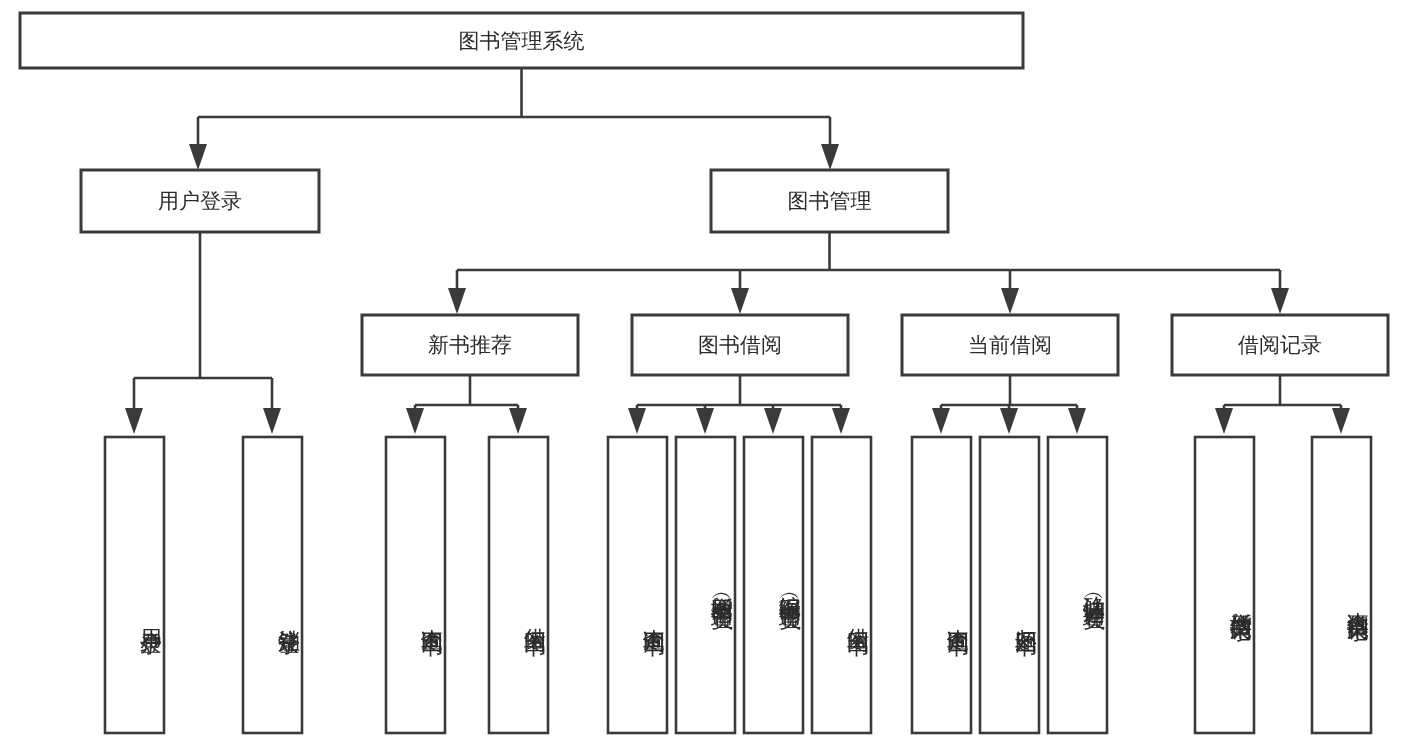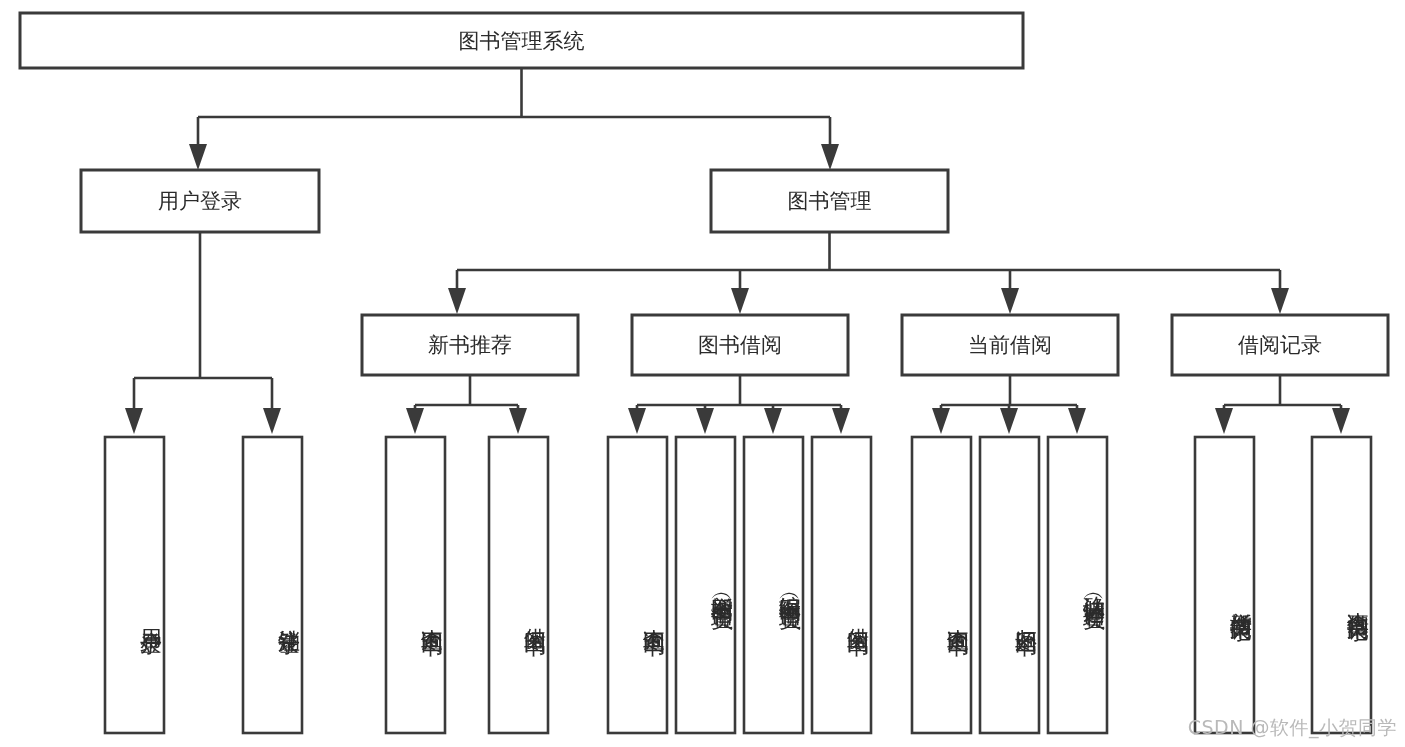--- a/index.html
+++ b/index.html
@@ -205,14 +205,13 @@
   <div class="leaf-label" style="left:608px; top:500px; width:59px; height:230px;">查询图书</div>
   <div class="leaf-label" style="left:676px; top:443px; width:59px; height:288px;">新增图书（管理员）</div>
   <div class="leaf-label" style="left:744px; top:443px; width:59px; height:288px;">编辑图书（管理员）</div>
   <div class="leaf-label" style="left:812px; top:500px; width:59px; height:230px;">借阅图书</div>
   <div class="leaf-label" style="left:912px; top:500px; width:59px; height:230px;">查询图书</div>
   <div class="leaf-label" style="left:980px; top:500px; width:59px; height:230px;">归还图书</div>
   <div class="leaf-label" style="left:1048px; top:443px; width:59px; height:288px;">确认归还（管理员）</div>
   <div class="leaf-label" style="left:1195px; top:470px; width:59px; height:260px;">新增借阅记录</div>
   <div class="leaf-label" style="left:1312px; top:470px; width:59px; height:260px;">查询借阅记录</div>
 
-  <div class="watermark">CSDN @软件_小贺同学</div>
 </div>
 
 </body></html>

